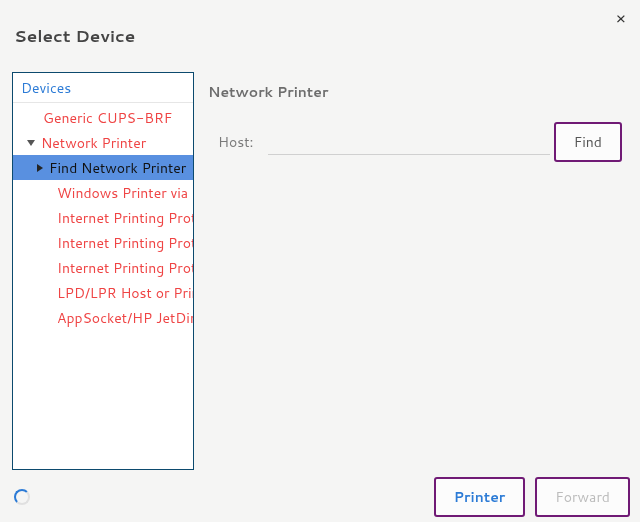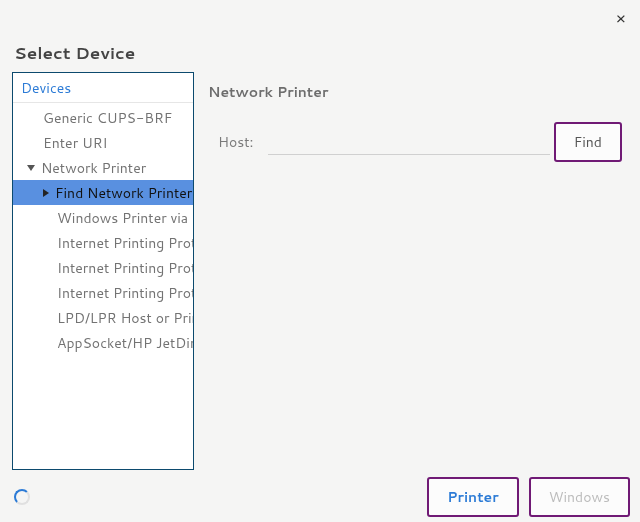--- a/index.html
+++ b/index.html
@@ -21,21 +21,21 @@
     height: 22px;
     display: flex;
     align-items: center;
     justify-content: center;
     cursor: pointer;
     color: #333;
     font-size: 17px;
   }
   .title {
     position: absolute;
-    top: 40px;
+    top: 23px;
     left: 14px;
     font-size: 17px;
     font-weight: 600;
     color: #444;
   }
   .content {
     position: absolute;
     top: 72px;
     left: 12px;
     right: 10px;
@@ -57,29 +57,29 @@
     border-bottom: 1px solid #e6e6e6;
   }
   .tree {
     flex: 1;
     overflow: hidden;
     padding-top: 2px;
   }
   .tree-item {
     white-space: nowrap;
     font-size: 14px;
-    color: #737373;
+    color: #ef4444;
     padding: 2.5px 0 2.5px 8px;
     cursor: pointer;
     overflow: hidden;
   }
   .lvl1 { padding-left: 30px; }
   .lvl1-exp { padding-left: 14px; }
   .lvl2 { padding-left: 44px; }
-  .lvl2-sel { padding-left: 30px; }
+  .lvl2-sel { padding-left: 24px; }
   .expander {
     display: inline-block;
     width: 0; height: 0;
     border-left: 4px solid transparent;
     border-right: 4px solid transparent;
     border-top: 6px solid #555;
     margin-right: 6px;
     vertical-align: 2px;
   }
   .expander-right {
@@ -178,21 +178,20 @@
 </div>
 
 <div class="title">Select Device</div>
 
 <div class="content">
 
   <div class="sidebar">
     <div class="sidebar-header">Devices</div>
     <div class="tree" id="device-tree">
         <div class="tree-item lvl1"><span>Generic CUPS-BRF</span></div>
-        <div class="tree-item lvl1"><span>Enter URI</span></div>
         <div class="tree-item lvl1-exp"><span class="expander"></span><span>Network Printer</span></div>
         <div class="tree-item lvl2-sel selected"><span class="expander-right"></span><span>Find Network Printer</span></div>
         <div class="tree-item lvl2"><span>Windows Printer via SAMBA</span></div>
         <div class="tree-item lvl2"><span>Internet Printing Protocol</span></div>
         <div class="tree-item lvl2"><span>Internet Printing Protocol</span></div>
         <div class="tree-item lvl2"><span>Internet Printing Protocol</span></div>
         <div class="tree-item lvl2"><span>LPD/LPR Host or Printer</span></div>
         <div class="tree-item lvl2"><span>AppSocket/HP JetDirect</span></div>
       </div>
   </div>
@@ -207,14 +206,14 @@
     </div>
 
   </div>
 
 </div>
 
 <div class="footer">
   <div class="spinner"></div>
   <div class="footer-spacer"></div>
   <button class="btn btn-cancel">Printer</button>
-  <button class="btn btn-forward">Windows</button>
+  <button class="btn btn-forward">Forward</button>
 </div>
 
 </body></html>

